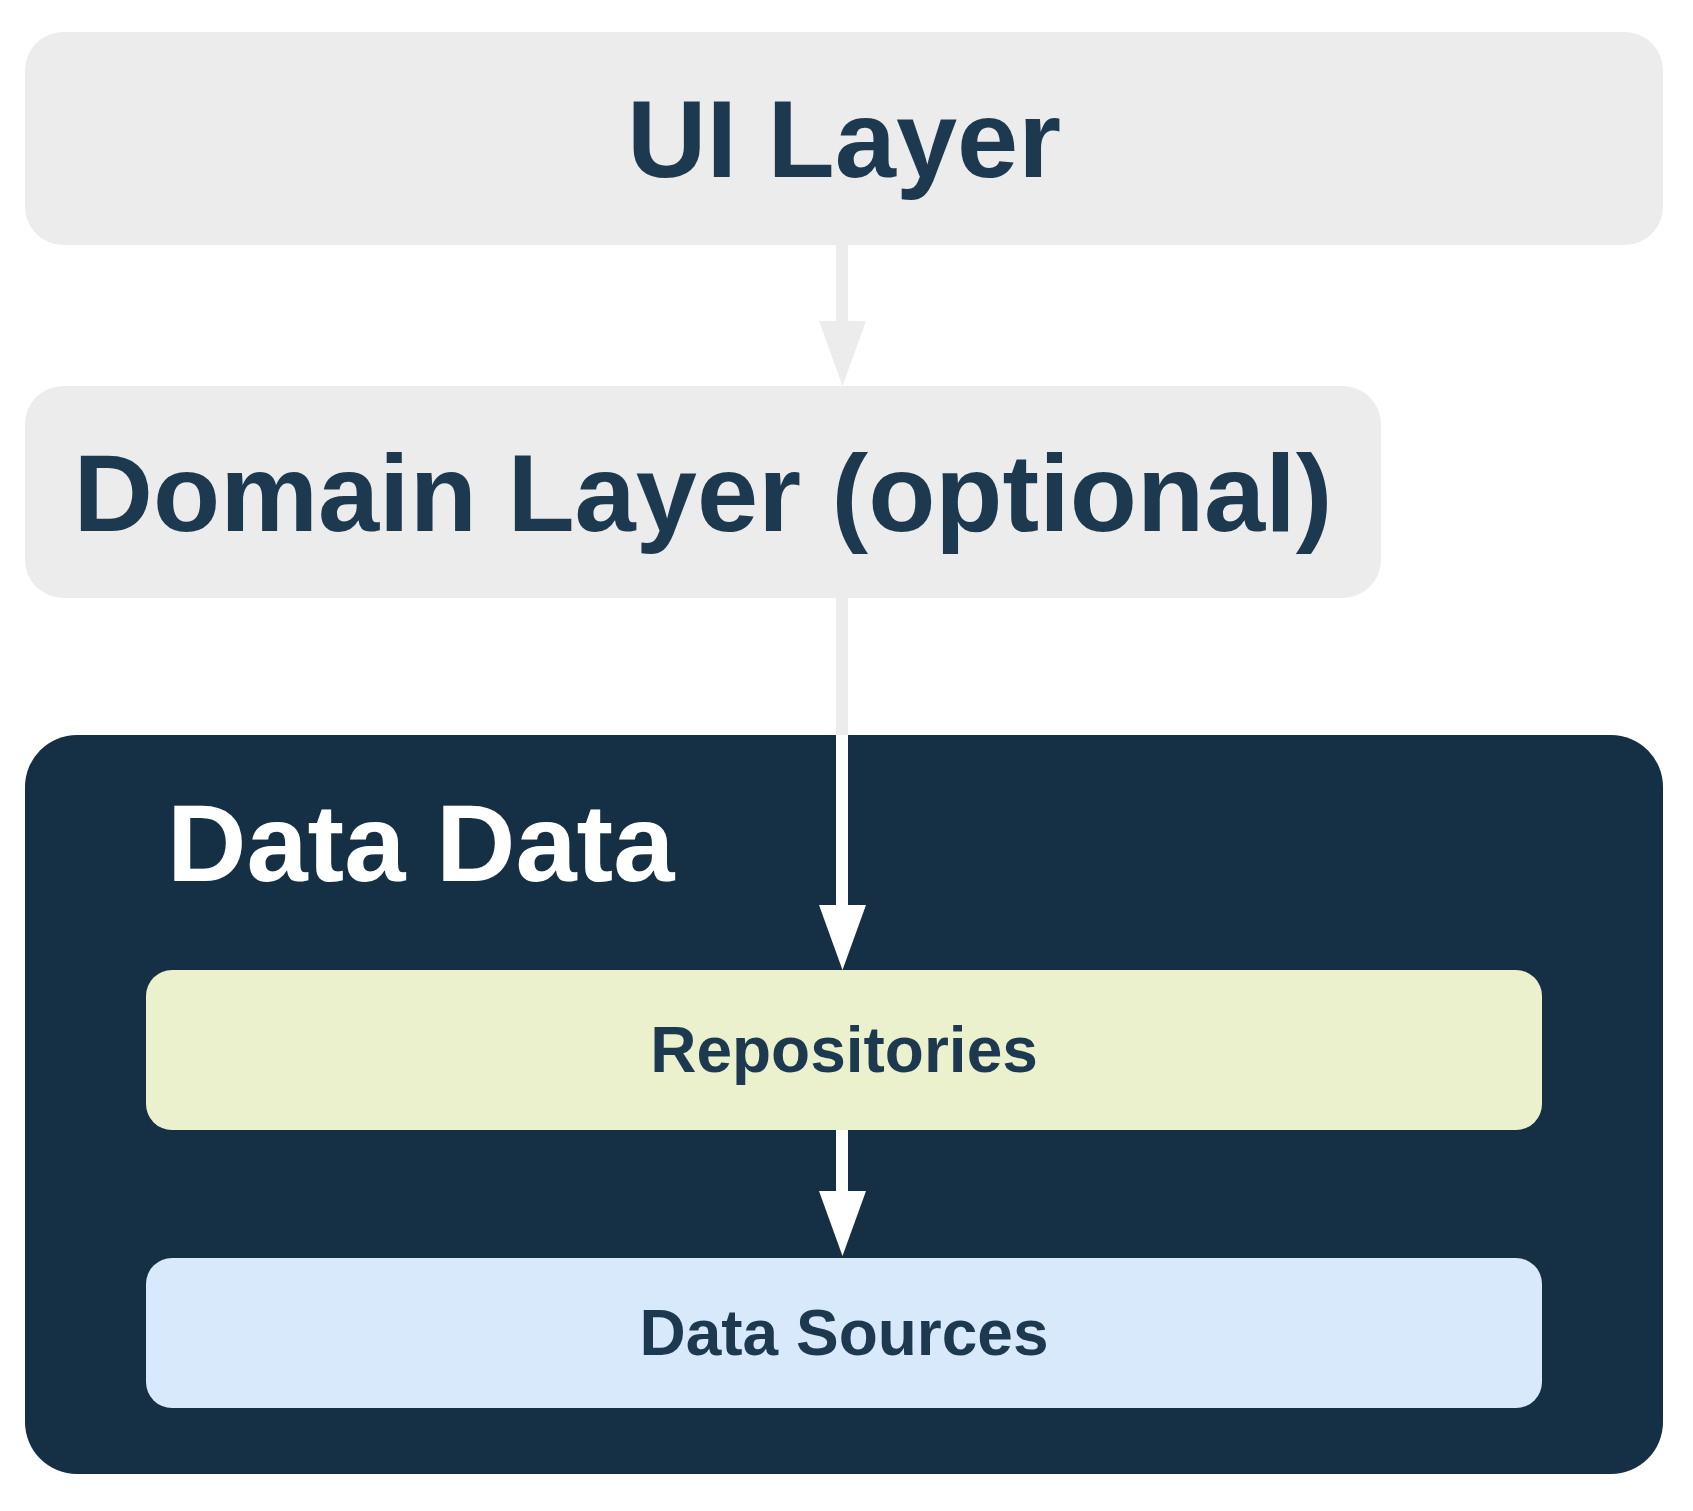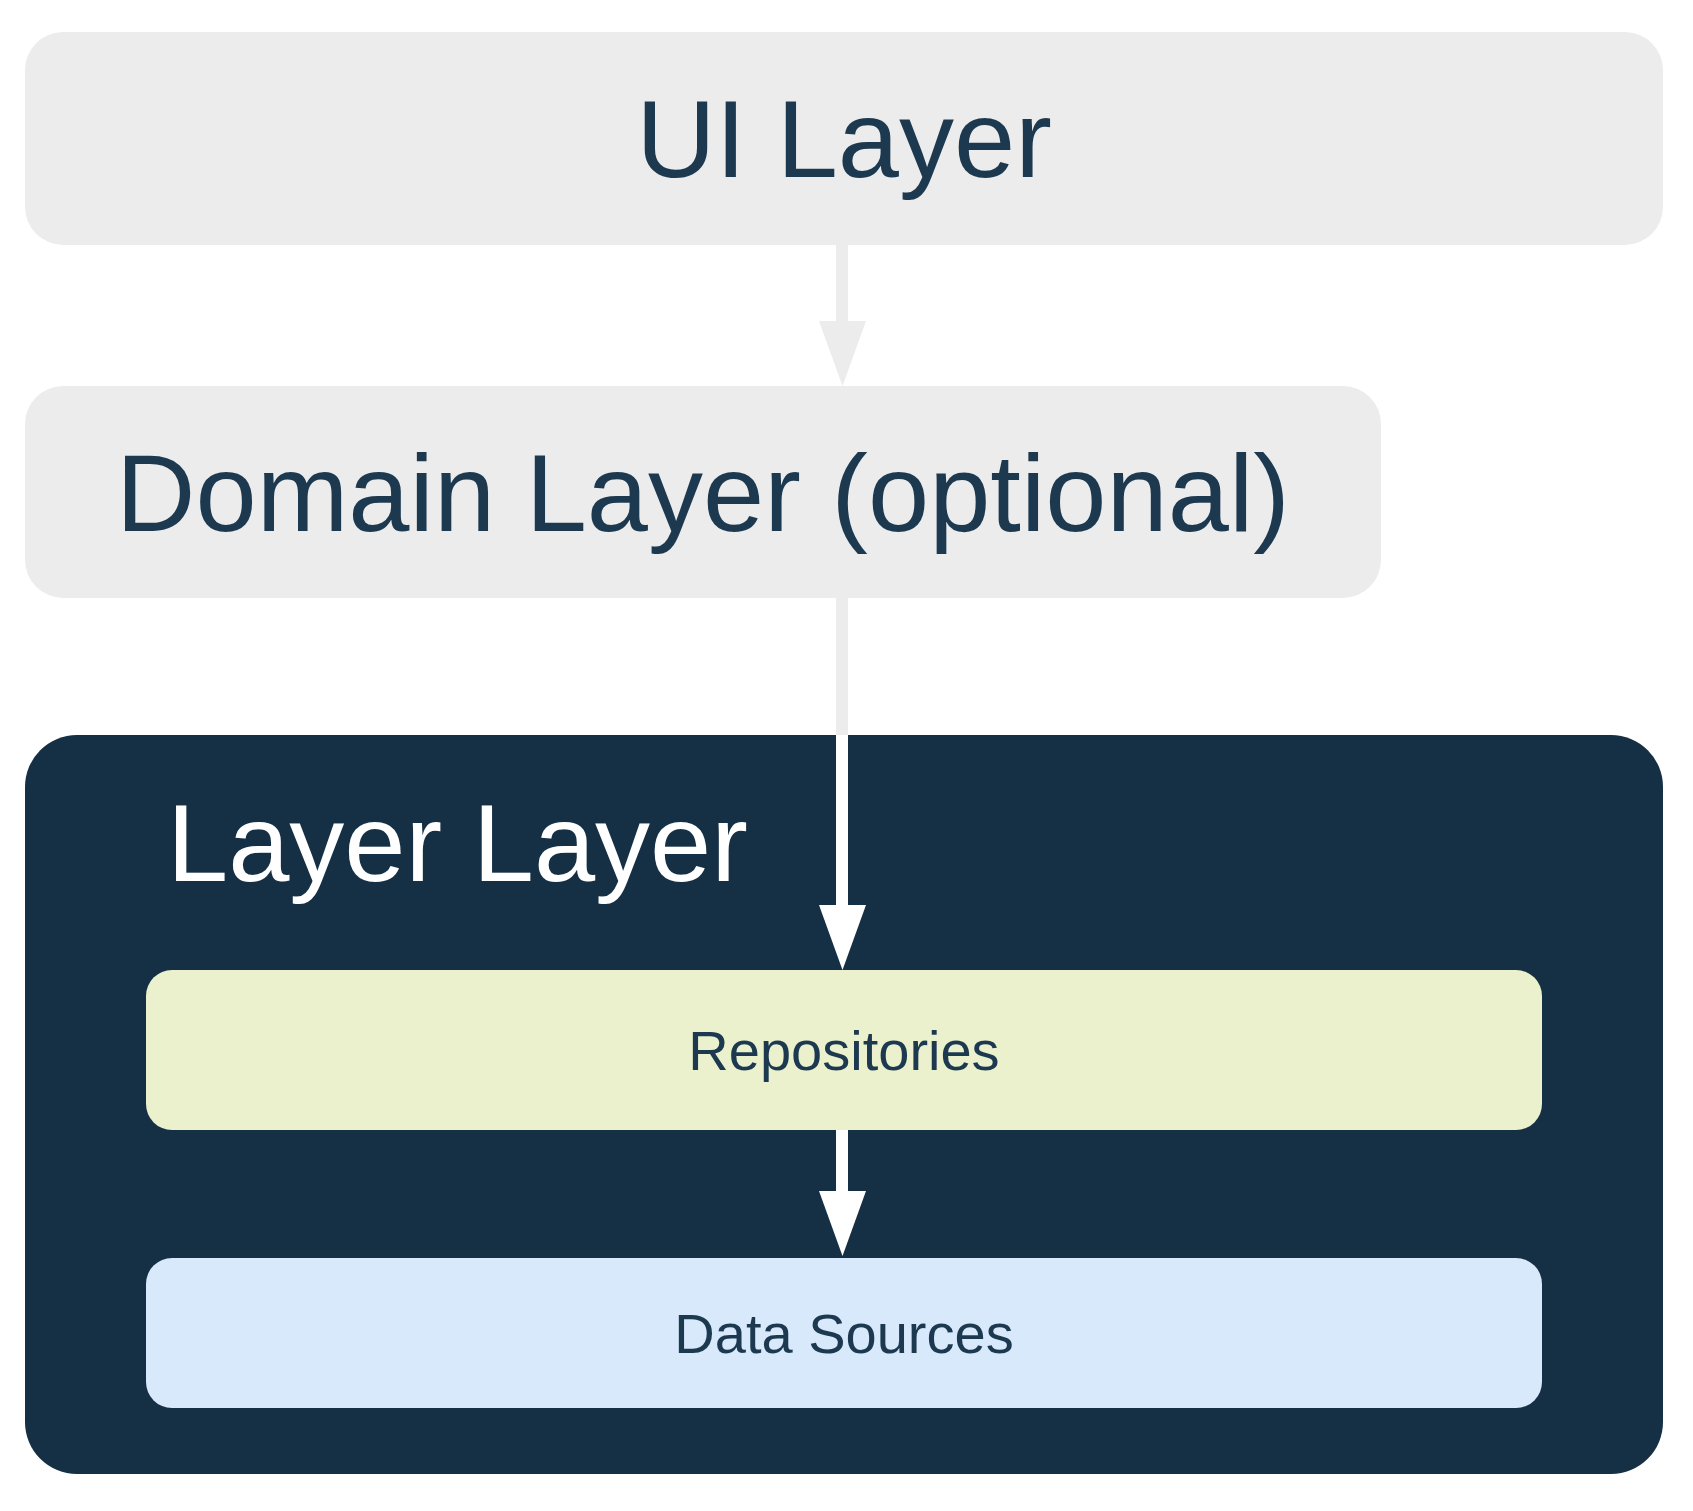--- a/index.html
+++ b/index.html
@@ -17,27 +17,27 @@
   }
   .box {
     position: absolute;
     display: flex;
     align-items: center;
     justify-content: center;
     box-sizing: border-box;
   }
   .label-large {
     font-size: 110px;
-    font-weight: 400;
+    font-weight: 700;
     letter-spacing: 0px;
     white-space: nowrap;
   }
   .label-medium {
-    font-size: 56px;
-    font-weight: 400;
+    font-size: 64px;
+    font-weight: 700;
     white-space: nowrap;
   }
   
   .box-ui {
     left: 25px; top: 32px;
     width: 1638px; height: 213px;
     border-radius: 38px;
     background: var(--light-gray-box);
     color: var(--navy-text);
   }
@@ -114,21 +114,21 @@
   </div>
 
   <div class="arrow-line gray-fill arrow1-line"></div>
   <div class="arrow-head gray-fill arrow1-head"></div>
 
   <div class="box box-domain">
     <span class="label-large">Domain Layer (optional)</span>
   </div>
 
   <div class="box box-data-layer"></div>
-  <div class="data-layer-title label-large">Layer Layer</div>
+  <div class="data-layer-title label-large">Data Data</div>
 
   <div class="arrow-line gray-fill arrow2-line-gray"></div>
   <div class="arrow-line white-fill arrow2-line-white"></div>
   <div class="arrow-head white-fill arrow2-head"></div>
 
   <div class="box box-repositories">
     <span class="label-medium">Repositories</span>
   </div>
 
   <div class="arrow-line white-fill arrow3-line"></div>

